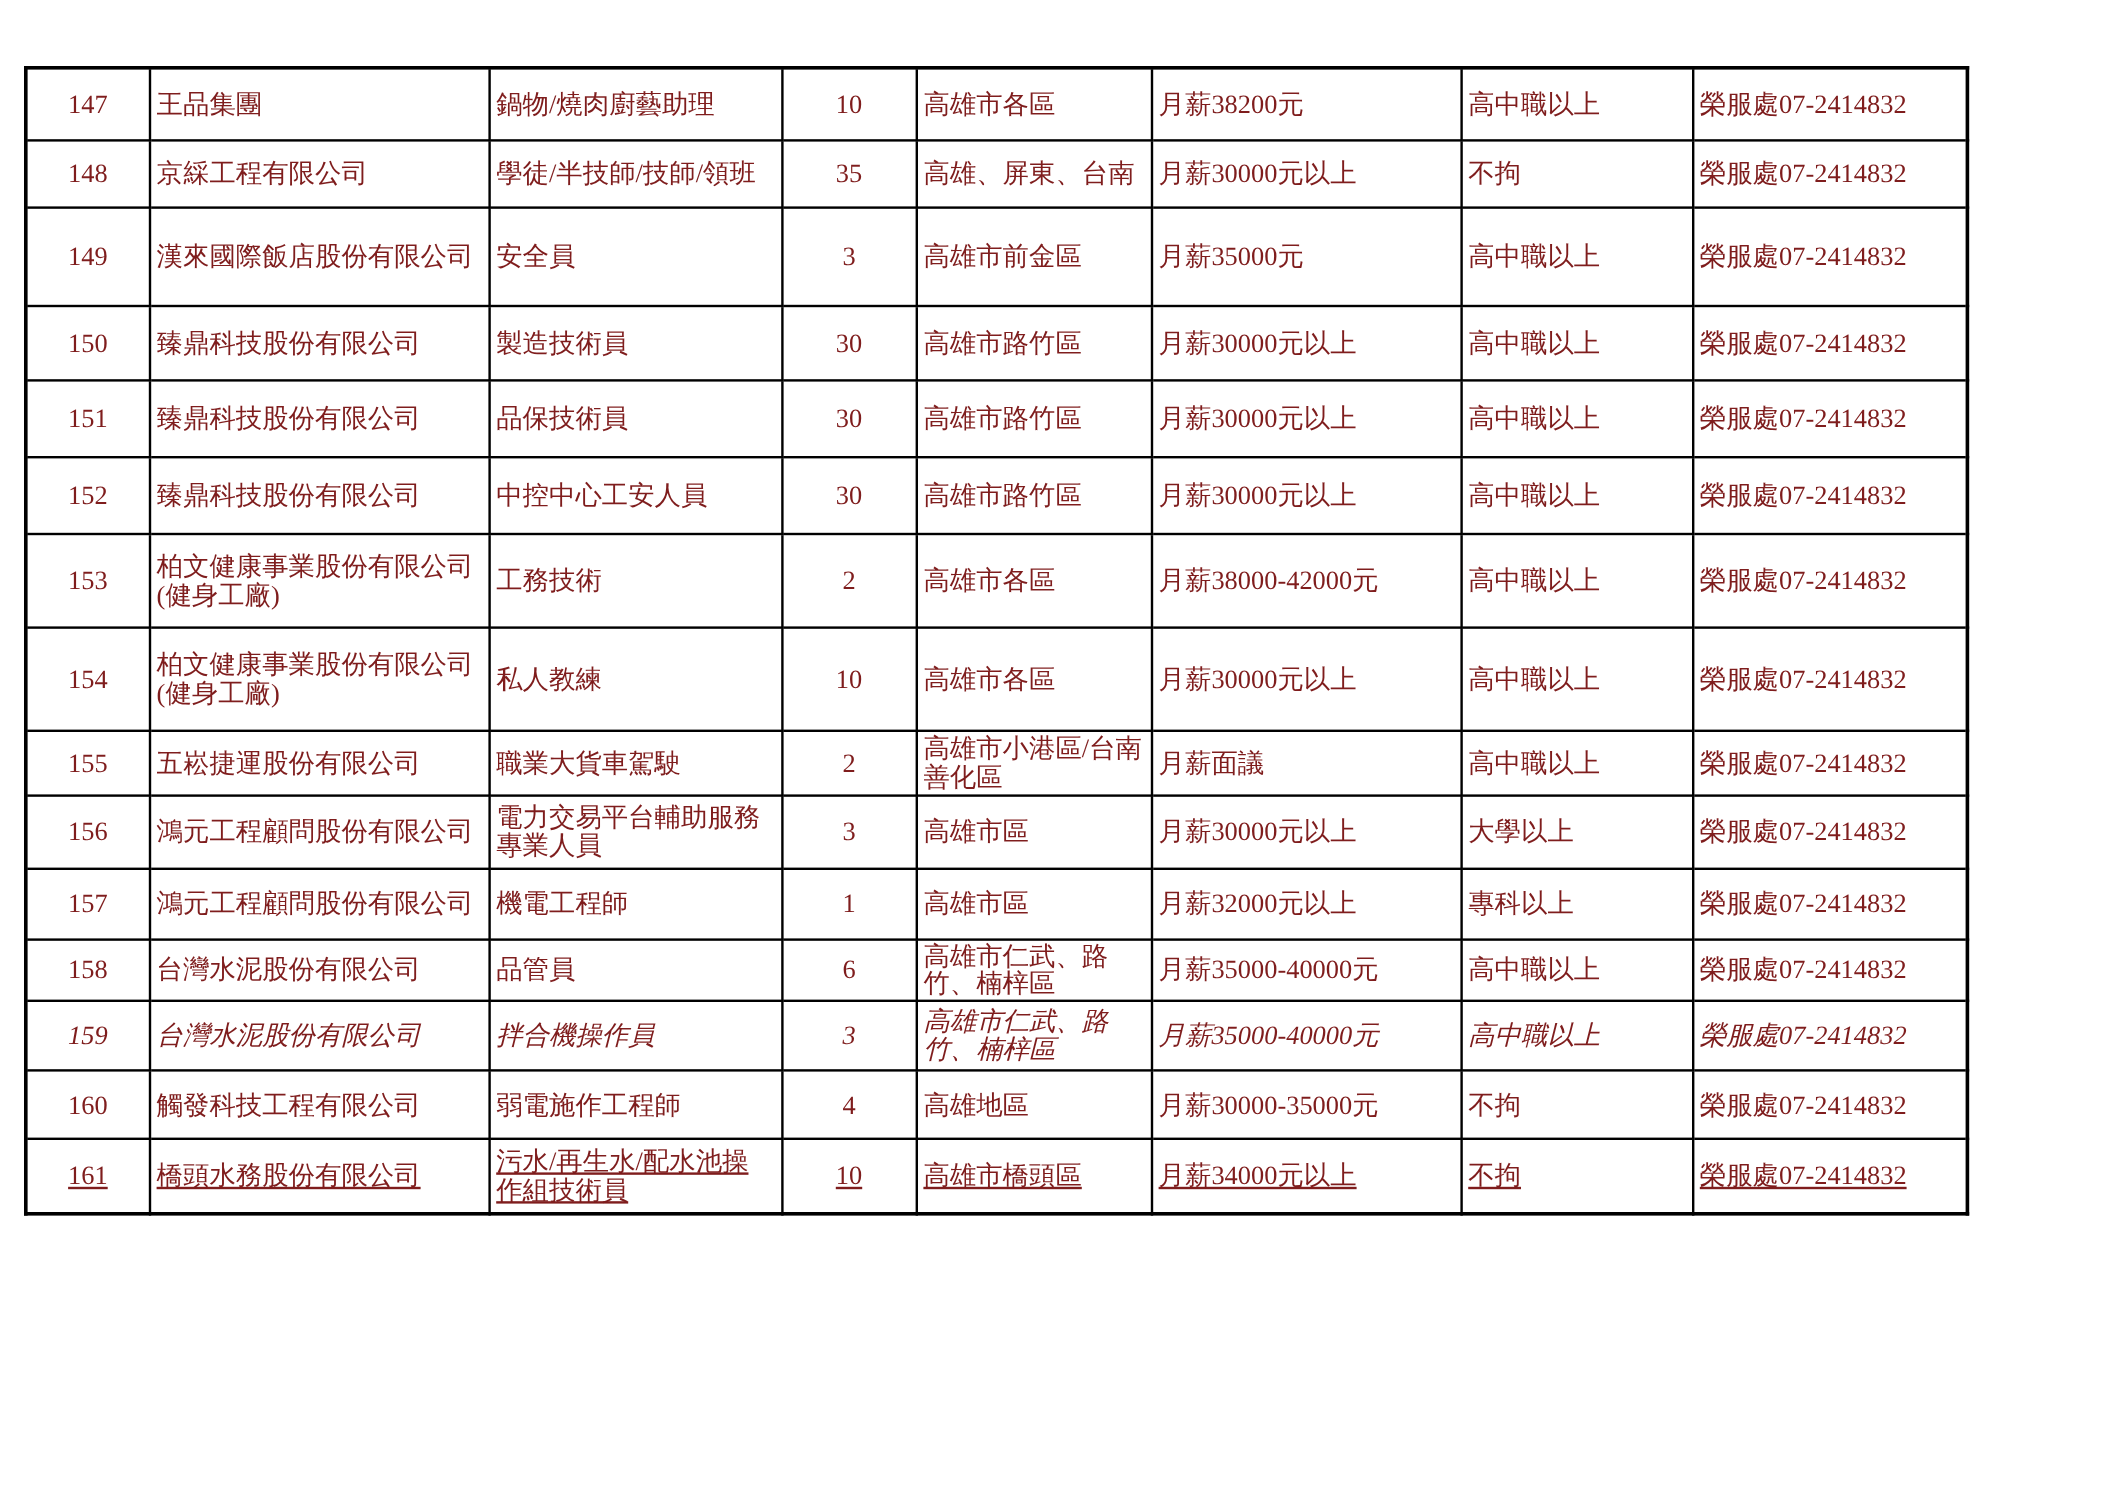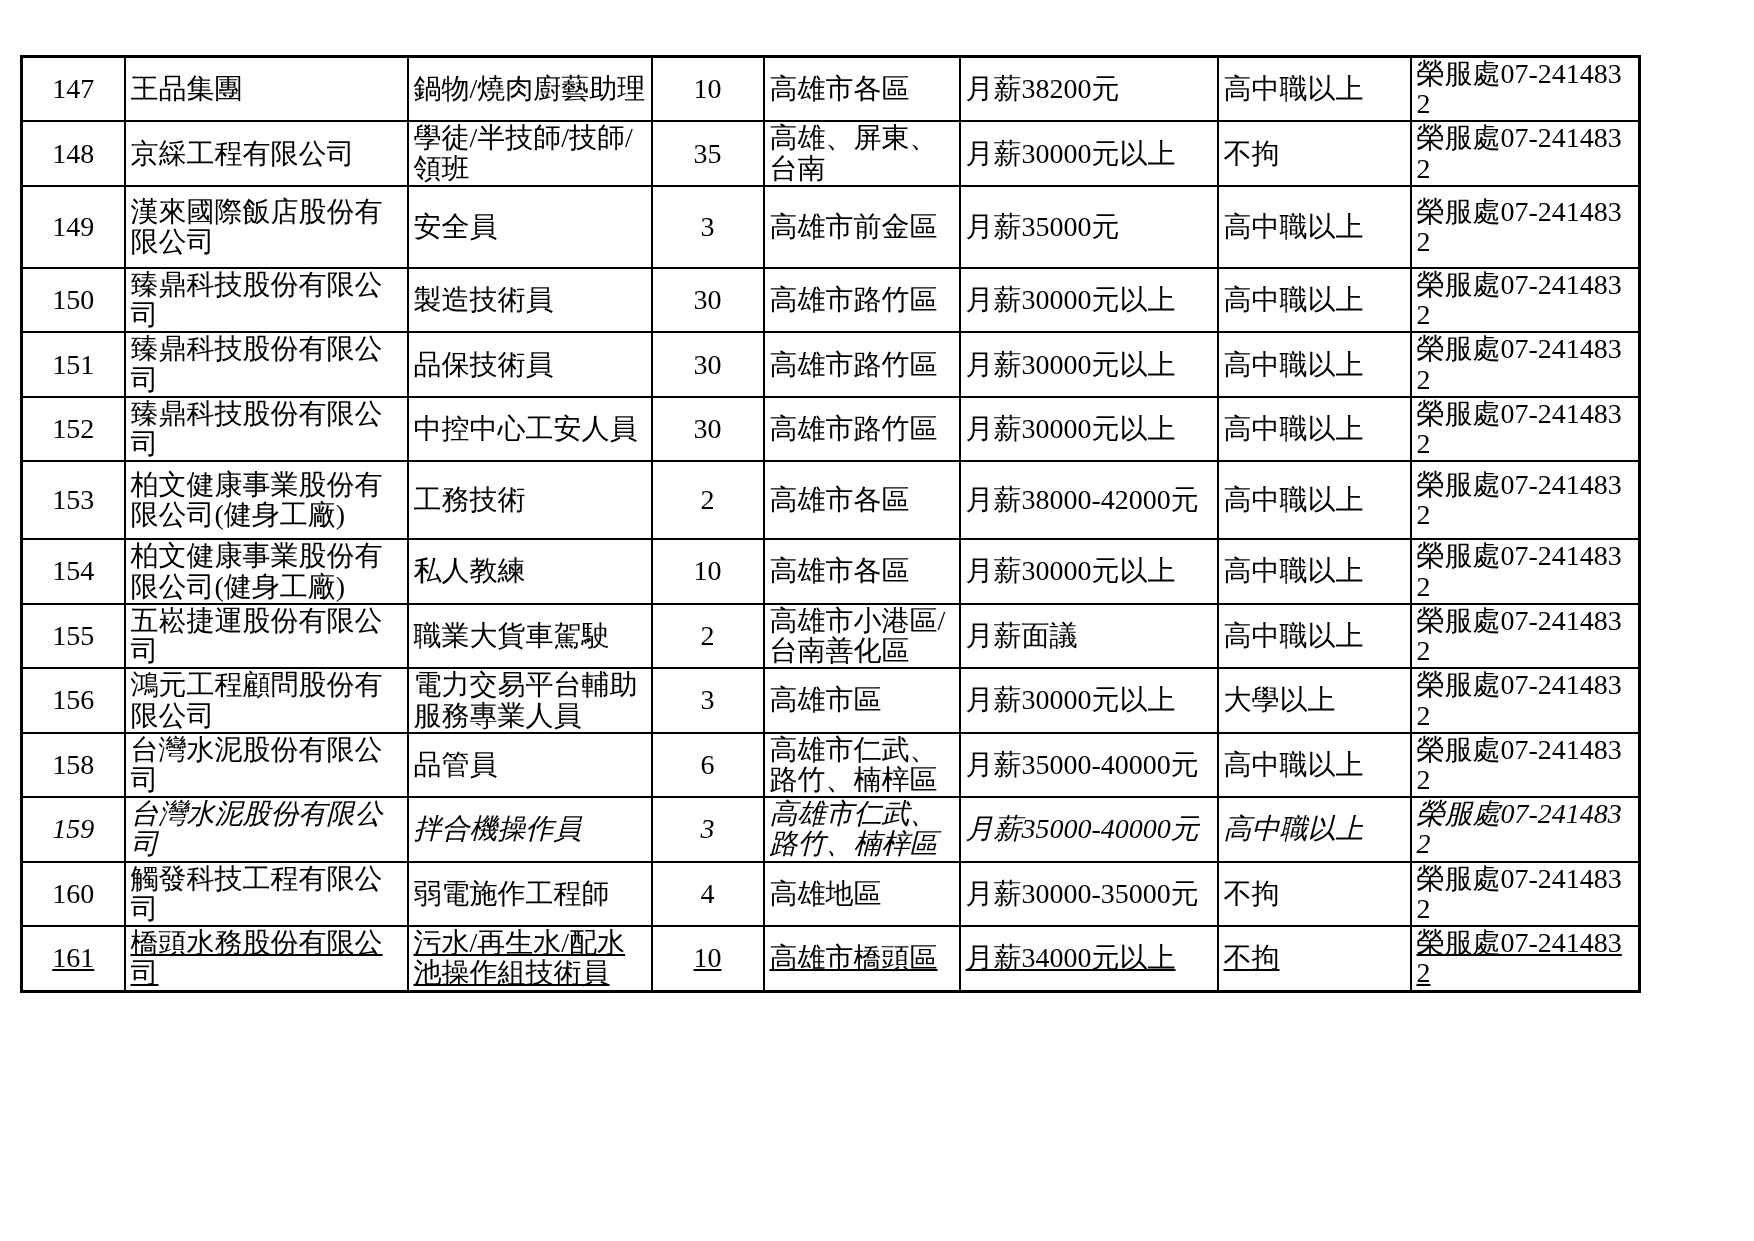--- a/index.html
+++ b/index.html
@@ -16,22 +16,22 @@
   }
   table.job-table {
     position: absolute;
     left: 20px;
     top: 55px;
     width: 1618px;
     border-collapse: collapse;
     table-layout: fixed;
     border: 3px solid #000000;
     font-family: "Liberation Serif", "DejaVu Serif", serif;
-    font-size: 28px;
-    color: #000000;
+    font-size: 22px;
+    color: #7f1d1d;
   }
   table.job-table td {
     border: 2px solid #000000;
     padding: 1px 5px;
     line-height: 1.08;
     vertical-align: middle;
     word-break: break-all;
     overflow: hidden;
   }
   td.col-no, td.col-count {
@@ -122,21 +122,21 @@
         <tr style="height: 78px;">
           <td class="col-no">153</td>
           <td class="col-company">柏文健康事業股份有限公司(健身工廠)</td>
           <td class="col-job">工務技術</td>
           <td class="col-count">2</td>
           <td class="col-location">高雄市各區</td>
           <td class="col-salary">月薪38000-42000元</td>
           <td class="col-education">高中職以上</td>
           <td class="col-contact">榮服處07-2414832</td>
         </tr>
-        <tr style="height: 58px;">
+        <tr style="height: 86px;">
           <td class="col-no">154</td>
           <td class="col-company">柏文健康事業股份有限公司(健身工廠)</td>
           <td class="col-job">私人教練</td>
           <td class="col-count">10</td>
           <td class="col-location">高雄市各區</td>
           <td class="col-salary">月薪30000元以上</td>
           <td class="col-education">高中職以上</td>
           <td class="col-contact">榮服處07-2414832</td>
         </tr>
         <tr style="height: 54px;">
@@ -150,20 +150,30 @@
           <td class="col-contact">榮服處07-2414832</td>
         </tr>
         <tr style="height: 61px;">
           <td class="col-no">156</td>
           <td class="col-company">鴻元工程顧問股份有限公司</td>
           <td class="col-job">電力交易平台輔助服務專業人員</td>
           <td class="col-count">3</td>
           <td class="col-location">高雄市區</td>
           <td class="col-salary">月薪30000元以上</td>
           <td class="col-education">大學以上</td>
+          <td class="col-contact">榮服處07-2414832</td>
+        </tr>
+        <tr style="height: 59px;">
+          <td class="col-no">157</td>
+          <td class="col-company">鴻元工程顧問股份有限公司</td>
+          <td class="col-job">機電工程師</td>
+          <td class="col-count">1</td>
+          <td class="col-location">高雄市區</td>
+          <td class="col-salary">月薪32000元以上</td>
+          <td class="col-education">專科以上</td>
           <td class="col-contact">榮服處07-2414832</td>
         </tr>
         <tr style="height: 51px;">
           <td class="col-no">158</td>
           <td class="col-company">台灣水泥股份有限公司</td>
           <td class="col-job">品管員</td>
           <td class="col-count">6</td>
           <td class="col-location">高雄市仁武、路竹、楠梓區</td>
           <td class="col-salary">月薪35000-40000元</td>
           <td class="col-education">高中職以上</td>

